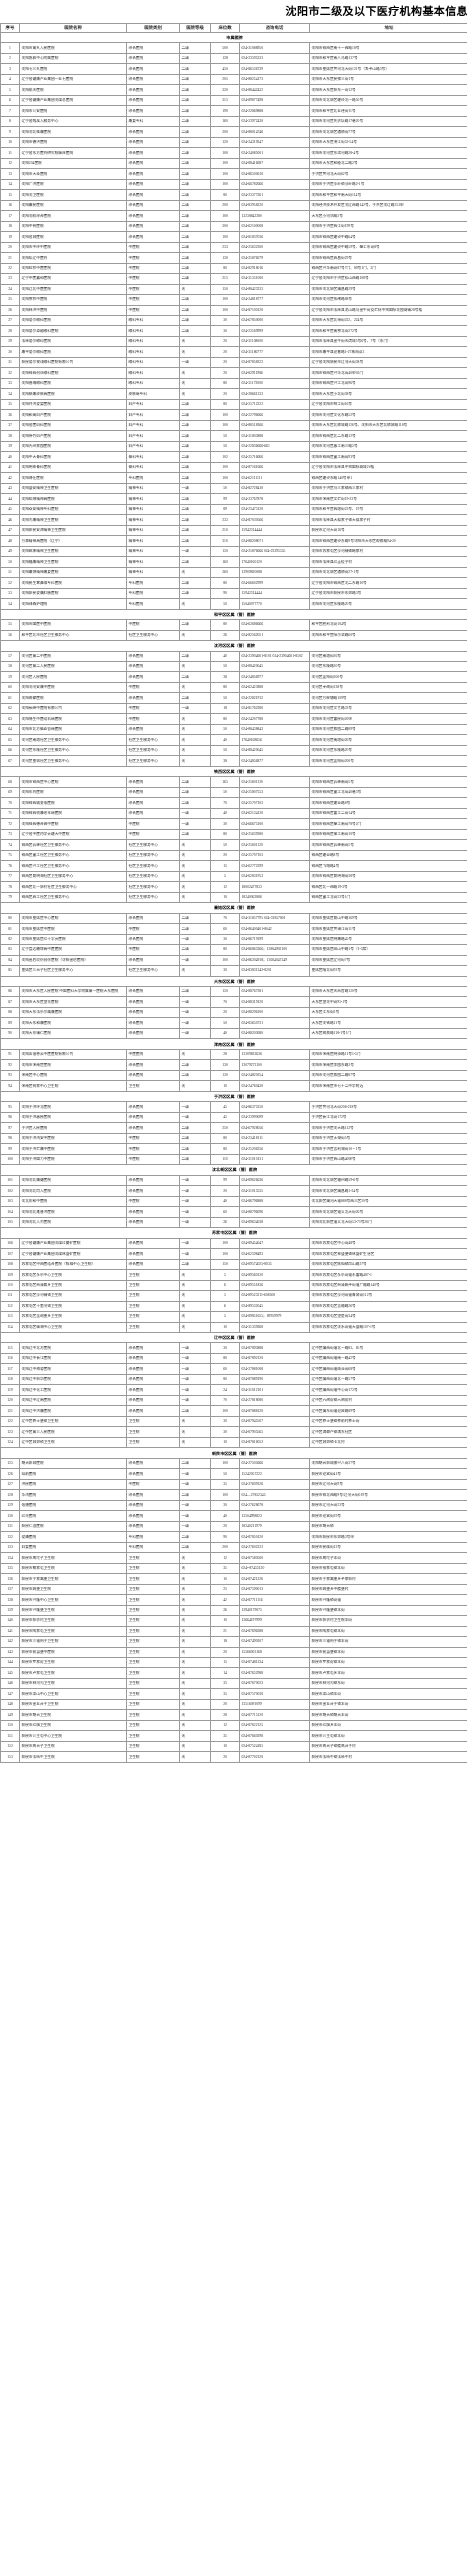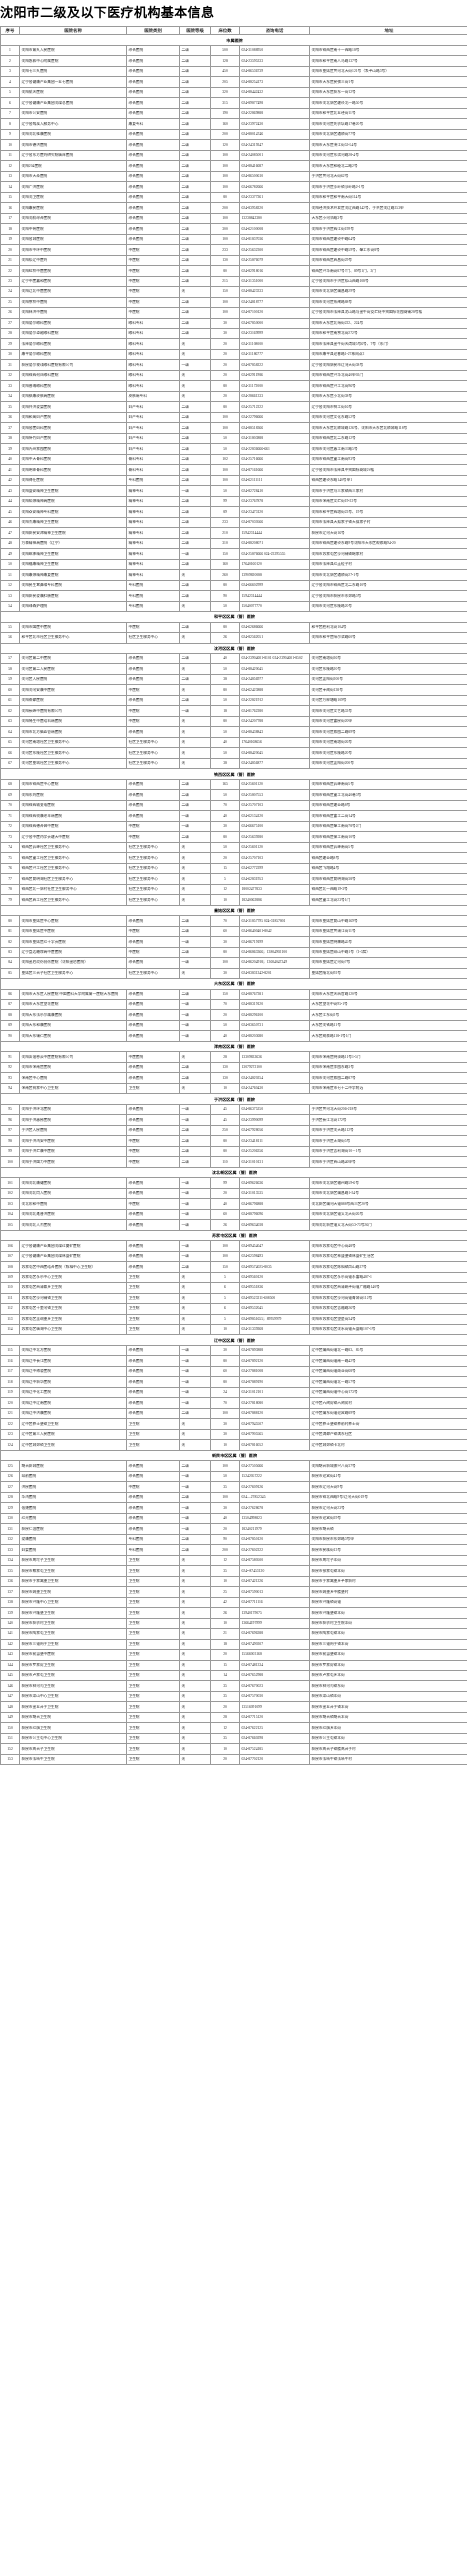--- a/index.html
+++ b/index.html
@@ -13,22 +13,22 @@
     font-family: "Liberation Serif", "DejaVu Serif", serif;
     color: #1a1a1a;
     -webkit-font-smoothing: none;
   }
   .sheet {
     width: 468px;
     box-sizing: border-box;
     padding: 0;
   }
   .title-bar {
-    text-align: left;
-    font-size: 13px;
+    text-align: right;
+    font-size: 11px;
     font-weight: bold;
     letter-spacing: 0.4px;
     padding: 5.1px 0 4.4px 0;
     line-height: 1.25;
     color: #000;
   }
   table.grid {
     border-collapse: collapse;
     width: 468px;
     table-layout: fixed;

